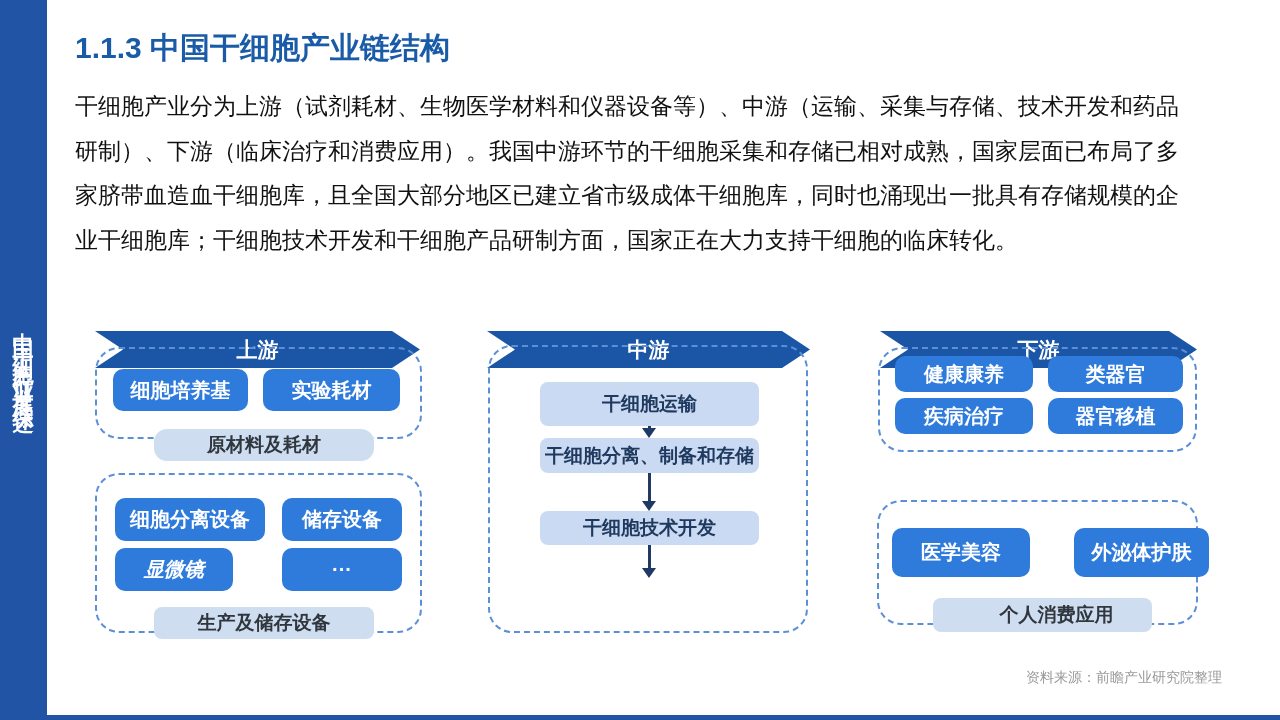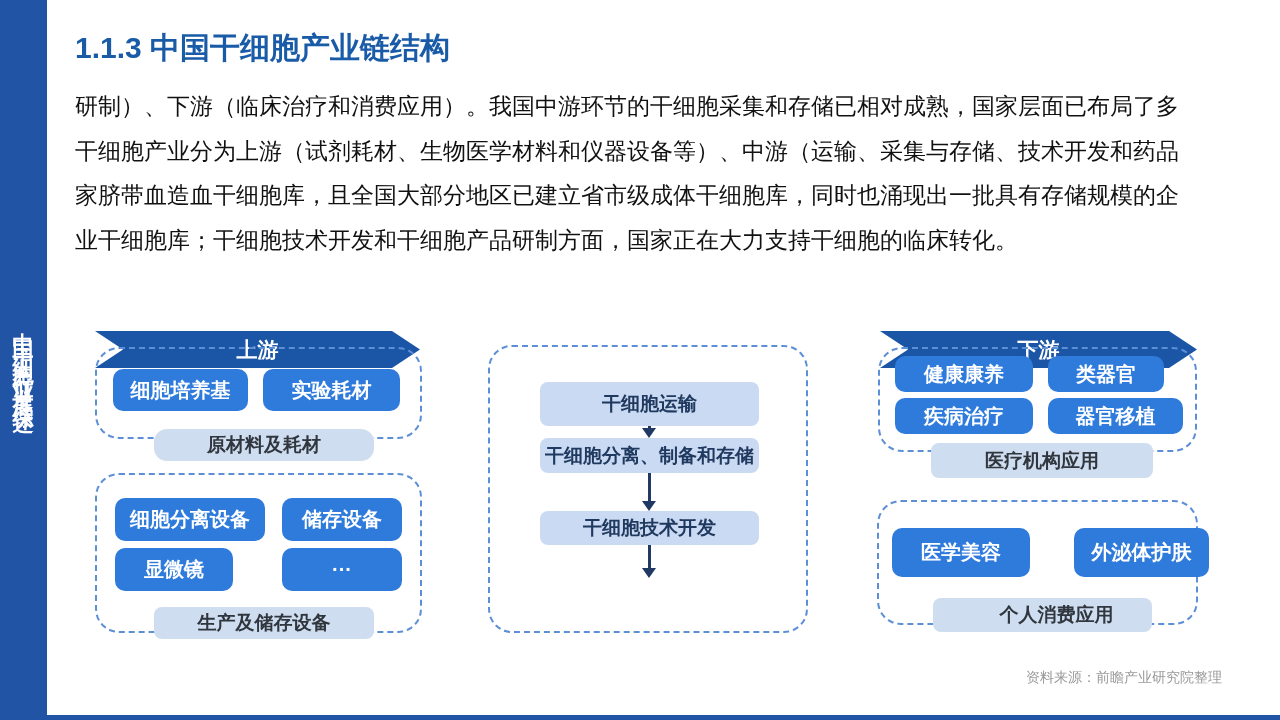--- a/index.html
+++ b/index.html
@@ -50,55 +50,55 @@
 
 <div class="slide">
 
   <div class="sidebar">
     <div class="sidebar-text">中国干细胞行业发展综述</div>
   </div>
   <div class="bottom-bar"></div>
 
   <div class="title">1.1.3 中国干细胞产业链结构</div>
   <div class="intro">
+    <div>干细胞产业分为上游（试剂耗材、生物医学材料和仪器设备等）、中游（运输、采集与存储、技术开发和药品</div>
     <div>研制）、下游（临床治疗和消费应用）。我国中游环节的干细胞采集和存储已相对成熟，国家层面已布局了多</div>
-    <div>干细胞产业分为上游（试剂耗材、生物医学材料和仪器设备等）、中游（运输、采集与存储、技术开发和药品</div>
     <div>家脐带血造血干细胞库，且全国大部分地区已建立省市级成体干细胞库，同时也涌现出一批具有存储规模的企</div>
     <div>业干细胞库；干细胞技术开发和干细胞产品研制方面，国家正在大力支持干细胞的临床转化。</div>
   </div>
 
   <div class="banner" style="left:95px;  top:283px; width:325px;">上游</div>
+  <div class="banner" style="left:487px; top:283px; width:323px;">中游</div>
   <div class="banner" style="left:880px; top:283px; width:317px;">下游</div>
 
   <div class="dashed-box" style="left:95px; top:347px; width:327px; height:92px;"></div>
   <div class="btn" style="left:113px; top:369px; width:135px; height:42px;">细胞培养基</div>
   <div class="btn" style="left:263px; top:369px; width:137px; height:42px;">实验耗材</div>
   <div class="label-box" style="left:154px; top:429px; width:220px; height:32px;border-radius:13px;">原材料及耗材</div>
 
   <div class="dashed-box" style="left:95px; top:473px; width:327px; height:160px;"></div>
   <div class="btn" style="left:115px; top:498px; width:150px; height:43px;">细胞分离设备</div>
   <div class="btn" style="left:282px; top:498px; width:120px; height:43px;">储存设备</div>
-  <div class="btn" style="left:115px; top:548px; width:118px; height:43px;">显微镜</div>
+  <div class="btn" style="left:115px; top:548px; width:118px; height:43px;font-style:italic;">显微镜</div>
   <div class="btn" style="left:282px; top:548px; width:120px; height:43px;">···</div>
   <div class="label-box" style="left:154px; top:607px; width:220px; height:32px;">生产及储存设备</div>
 
   <div class="dashed-box" style="left:488px; top:345px; width:320px; height:288px;"></div>
   <div class="step" style="top:382px; height:44px;">干细胞运输</div>
   <div class="arrow" style="top:398px; height:40px;"></div>
   <div class="step" style="top:438px; height:35px;">干细胞分离、制备和存储</div>
   <div class="arrow" style="top:473px; height:38px;"></div>
   <div class="step" style="top:511px; height:34px;">干细胞技术开发</div>
   <div class="arrow" style="top:545px; height:33px;"></div>
 
   <div class="dashed-box" style="left:878px; top:347px; width:319px; height:105px;"></div>
   <div class="btn" style="left:895px;  top:356px; width:138px; height:36px;">健康康养</div>
-  <div class="btn" style="left:1048px; top:356px; width:116px; height:36px;">类器官</div>
+  <div class="btn" style="left:1048px; top:356px; width:135px; height:36px;">类器官</div>
   <div class="btn" style="left:895px;  top:398px; width:138px; height:36px;">疾病治疗</div>
   <div class="btn" style="left:1048px; top:398px; width:135px; height:36px;text-align:center;">器官移植</div>
-  <div class="label-box" style="left:931px; top:443px; width:222px; height:35px;">医疗机构应用</div>
 
   <div class="dashed-box" style="left:877px; top:500px; width:321px; height:125px;"></div>
   <div class="btn" style="left:892px;  top:528px; width:138px; height:49px;">医学美容</div>
   <div class="btn" style="left:1047px; top:528px; width:135px; height:49px;margin-left:27px;">外泌体护肤</div>
   <div class="label-box" style="left:933px; top:598px; width:219px; height:34px;padding-left:28px;">个人消费应用</div>
 
   <div class="source">资料来源：前瞻产业研究院整理</div>
 
 </div>
 

